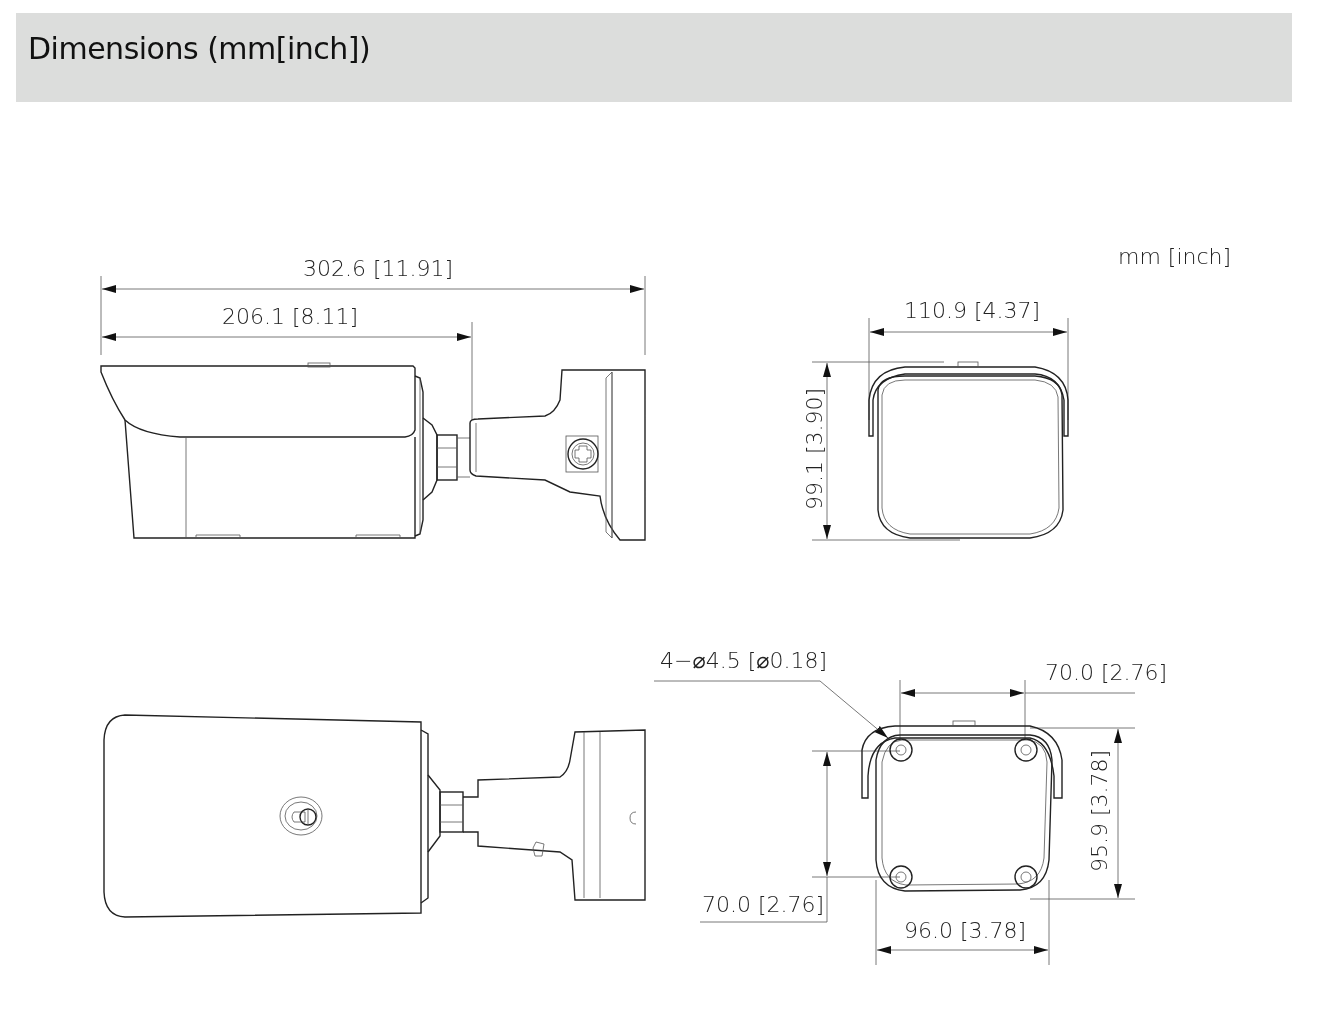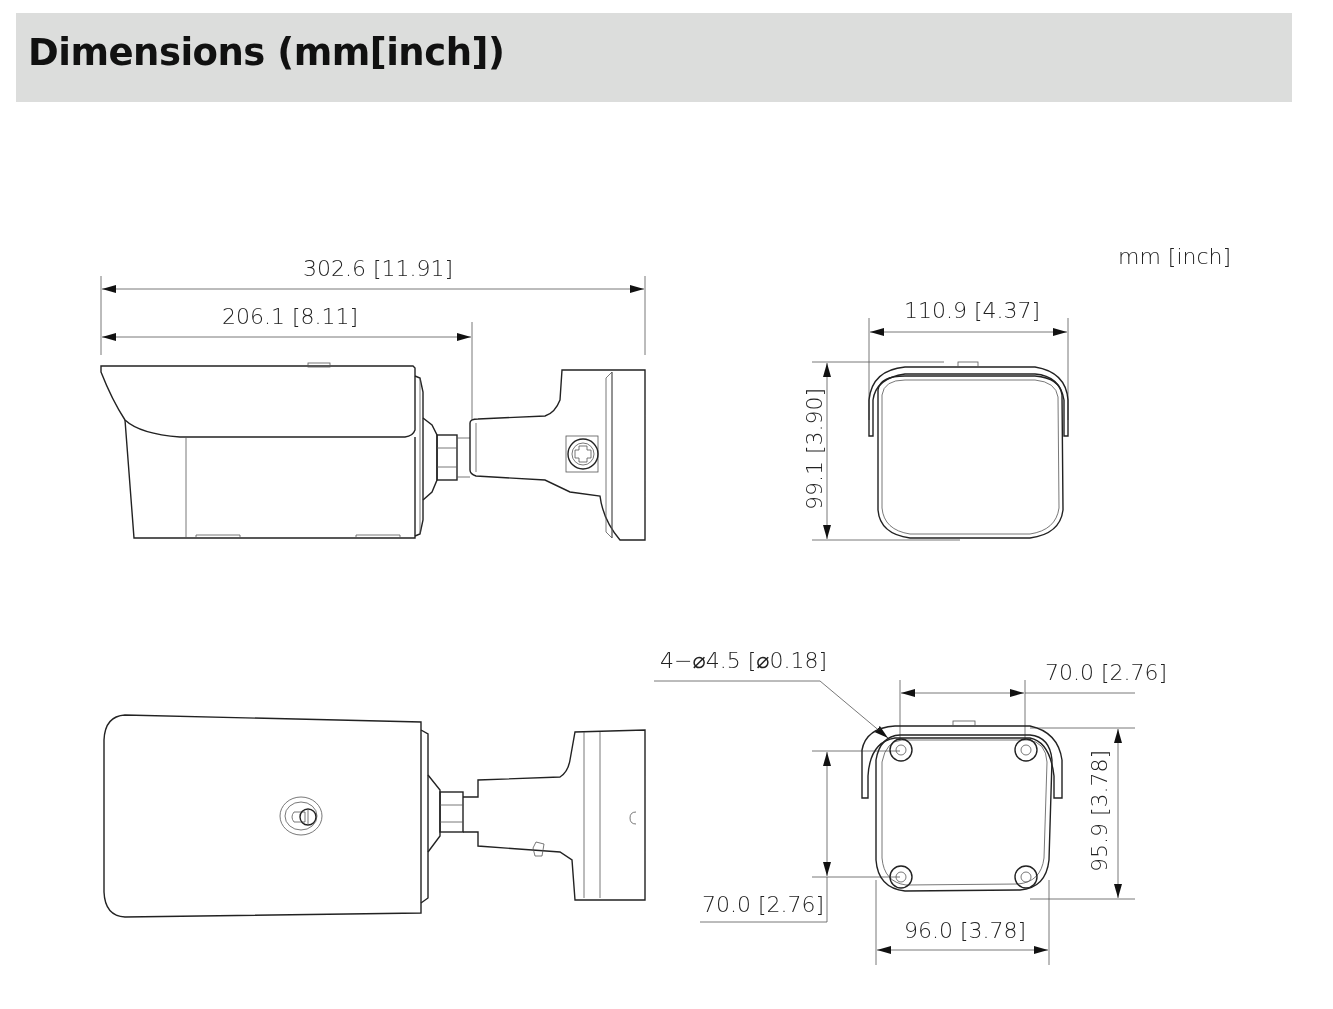--- a/index.html
+++ b/index.html
@@ -1,18 +1,18 @@
 <!DOCTYPE html>
 <html><head>
 <meta charset="utf-8">
 <style>
   html, body { margin:0; padding:0; background:#ffffff; }
   body { width:1333px; height:1009px; position:relative; overflow:hidden; font-family:"Liberation Sans", sans-serif; }
   .header { position:absolute; left:16px; top:13px; width:1276px; height:89px; background:#dcdddc; }
-  .header-title { position:absolute; left:12px; top:18px; font-family:"DejaVu Sans", sans-serif; font-size:37px; color:#111; letter-spacing:-0.5px; font-weight:700; }
+  .header-title { position:absolute; left:12px; top:18px; font-family:"DejaVu Sans", sans-serif; font-size:30px; color:#111; letter-spacing:-0.5px; font-weight:400; }
   svg.drawing { position:absolute; left:0; top:0; }
   svg text { font-family:"DejaVu Sans", sans-serif; font-size:22px; fill:#222; font-weight:300; }
   .ln2 { stroke:#222; stroke-width:1.4; fill:none; }
   .thin { stroke:#555; stroke-width:0.8; fill:none; }
   .arrow { fill:#111; }
 </style>
 </head>
 <body>
 
 <div class="header">

